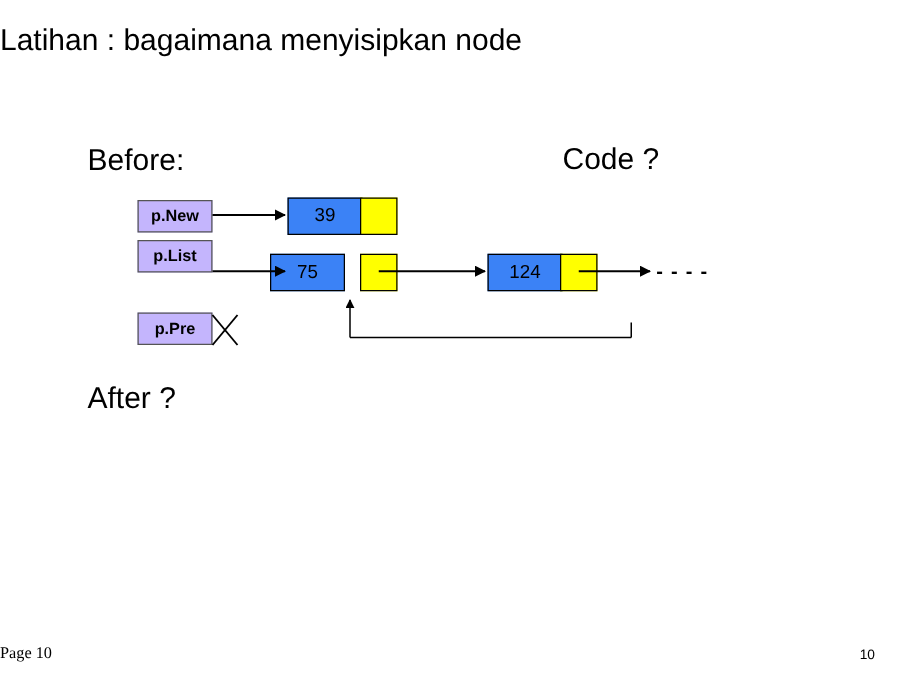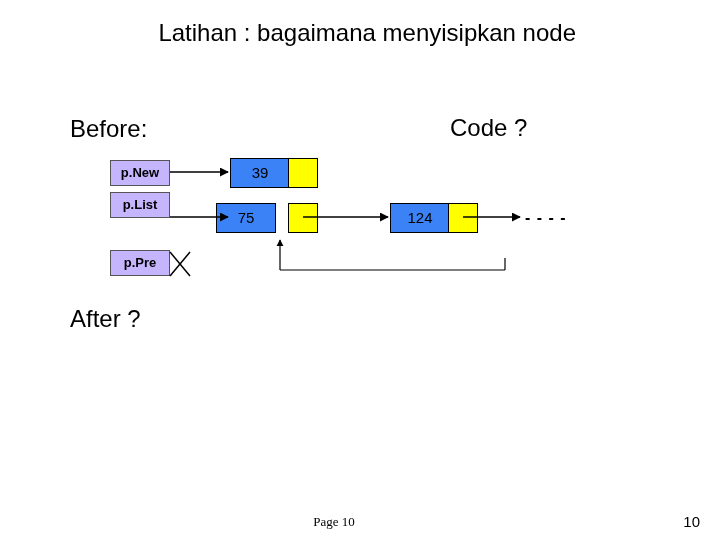--- a/index.html
+++ b/index.html
@@ -11,21 +11,21 @@
     font-family: Arial, Helvetica, sans-serif;
     color: #000;
     position: relative;
     overflow: hidden;
   }
   .title {
     position: absolute;
     top: 18px;
     left: 0;
     width: 576px;
-    text-align: right;
+    text-align: left;
     font-size: 24px;
     line-height: 1.25;
   }
   .before-label {
     position: absolute;
     top: 115px;
     left: 70px;
     font-size: 24px;
   }
   .code-label {
@@ -71,29 +71,29 @@
   .dashes {
     position: absolute;
     font-size: 16px;
     letter-spacing: 1px;
     font-weight: bold;
   }
   .footer-center {
     position: absolute;
     bottom: 10px;
     width: 668px;
-    text-align: center;
+    text-align: left;
     font-size: 13px;
     font-family: "Times New Roman", Times, serif;
   }
   .footer-right {
     position: absolute;
     bottom: 10px;
     right: 20px;
-    font-size: 15px;
+    font-size: 11px;
   }
   svg.overlay {
     position: absolute;
     top: 0; left: 0;
     width: 720px; height: 540px;
     pointer-events: none;
   }
 </style>
 </head>
 <body>

